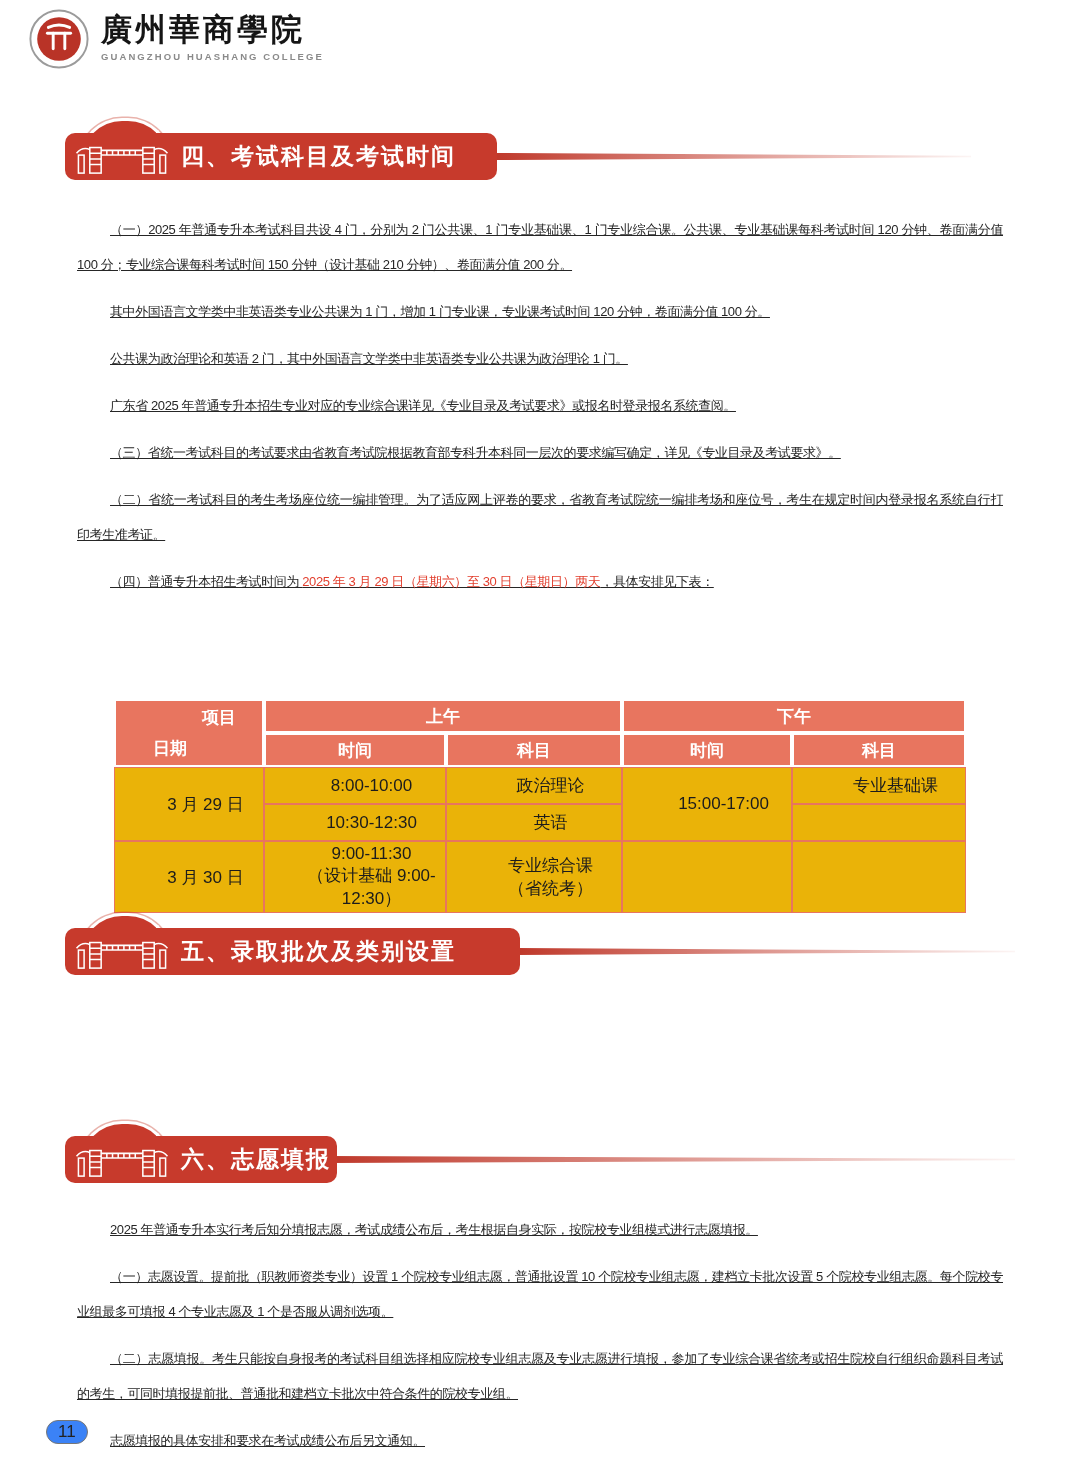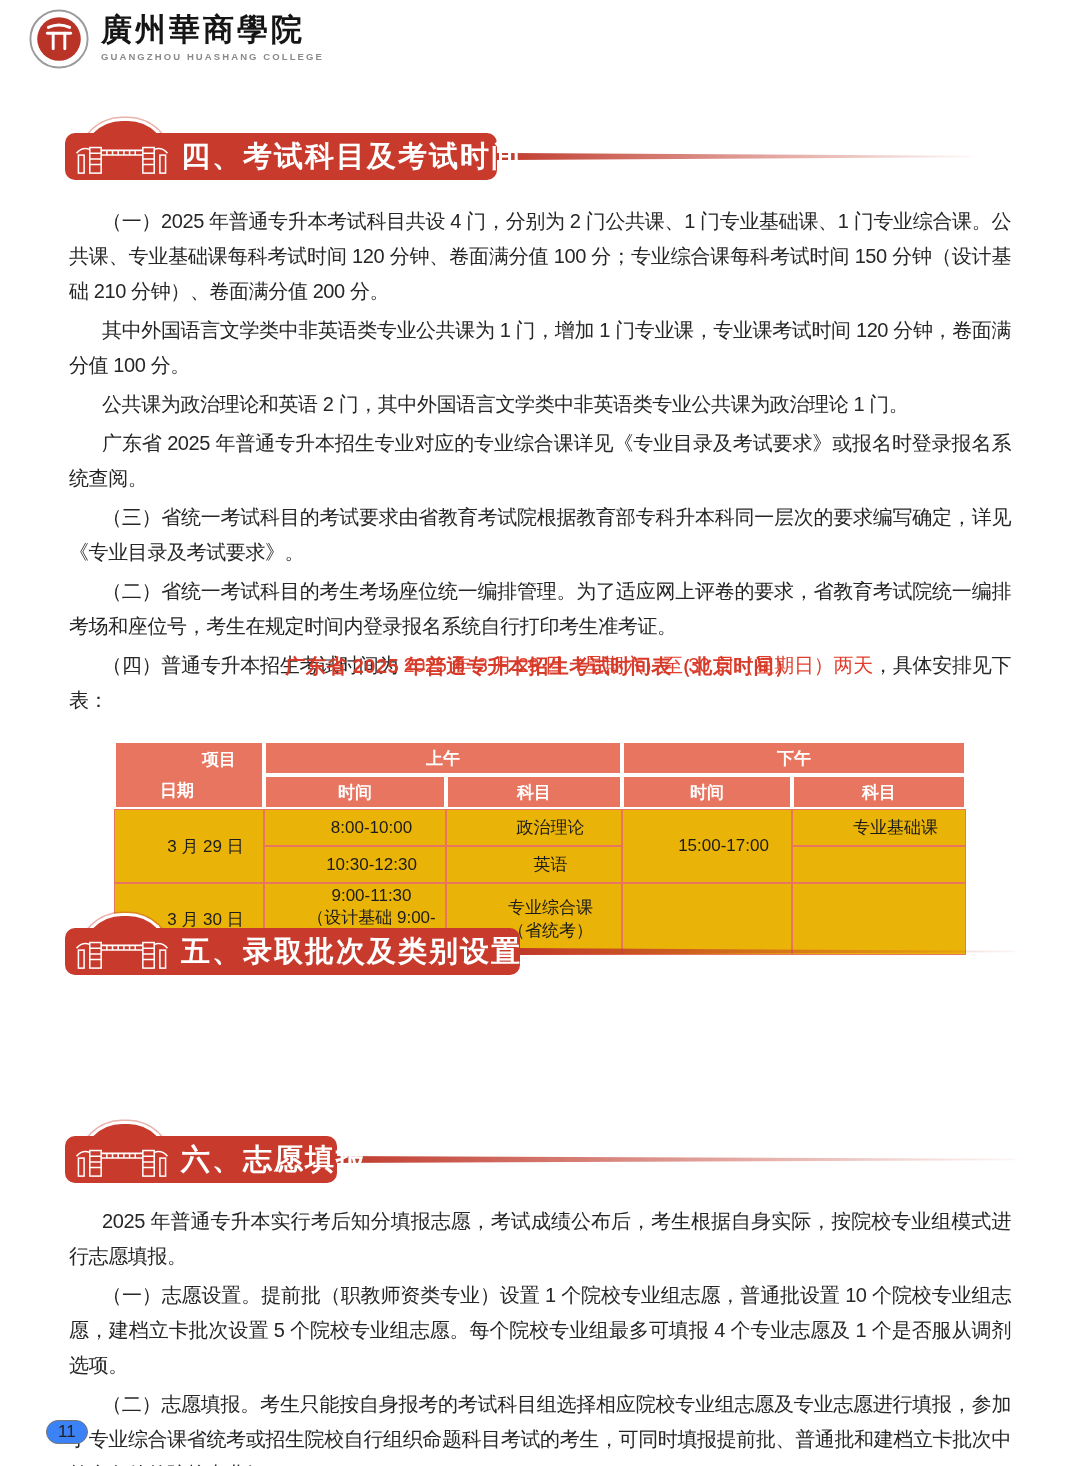--- a/index.html
+++ b/index.html
@@ -14,47 +14,47 @@
   .brand-en{font-size:9.5px;font-weight:bold;letter-spacing:2.1px;color:#8a8a8a;margin-top:3px;}
 
   
   .banner{position:absolute;left:65px;width:950px;height:47px;}
   .dome{position:absolute;left:14px;top:-15px;width:86px;height:40px;background:#c73a2c;
         border:3px solid #fff;border-bottom:none;border-radius:46px 46px 0 0;
         box-shadow:0 0 0 1.5px rgba(201,62,46,.4);z-index:0;}
   .bar{position:absolute;left:0;top:0;height:47px;background:#c73a2c;border-radius:10px;
        display:flex;align-items:center;z-index:1;box-sizing:border-box;padding-right:18px;}
   .gate{width:102px;height:36px;margin:0 8px 0 6px;flex:none;}
-  .bar-title{color:#ffffff;font-weight:bold;font-size:29px;letter-spacing:2px;white-space:nowrap;}
+  .bar-title{color:#ffffff;font-weight:bold;font-size:23px;letter-spacing:2px;white-space:nowrap;}
   .tline{position:absolute;top:20px;height:7px;z-index:0;
          background:linear-gradient(to right,#bf382a,rgba(199,58,44,.05));
          clip-path:polygon(0 0,100% 40%,100% 60%,0 100%);}
 
   
   .textblock{position:absolute;left:65px;width:950px;}
-  .textblock p{margin:4px;font-size:20px;letter-spacing:-0.4px;line-height:35px;
-               text-align:justify;text-indent:33px;color:#262626;}
+  .textblock p{margin:12px;font-size:13px;letter-spacing:-0.4px;line-height:35px;
+               text-align:justify;text-indent:33px;color:#262626;text-decoration:underline;}
   .red-text{color:#e23d2c;}
 
   
   .table-title{position:absolute;left:65px;top:653px;width:950px;text-align:center;
                color:#d63b2a;font-weight:bold;font-size:20px;letter-spacing:0.5px;}
-  .exam-wrap{position:absolute;left:114px;top:699px;margin-top:42px;}
+  .exam-wrap{position:absolute;left:114px;top:699px;}
   table.exam{border-collapse:separate;border-spacing:0;table-layout:fixed;width:852px;}
   table.exam th,table.exam td{padding:2px 4px;text-align:center;vertical-align:middle;
                font-size:17px;white-space:pre-line;box-sizing:border-box;}
   table.exam thead th{background:#e8755f;color:#ffffff;border:2px solid #ffffff;font-weight:bold;height:28px;}
   table.exam tbody td{background:#eab308;border:1px solid #e8755f;color:#1c1c1c;padding-left:37px;}
   tr.rh1 td{height:37px;} tr.rh2 td{height:37px;} tr.rh3 td{height:50px;}
   th.corner{position:relative;
      background-image:linear-gradient(to bottom right,rgba(0,0,0,0) calc(50% - 1.5px),
         rgba(255,255,255,.95) calc(50% - 1.5px),rgba(255,255,255,.95) calc(50% + 1.5px),
         rgba(0,0,0,0) calc(50% + 1.5px));}
   th.corner .c-top{position:absolute;top:5px;right:26px;}
-  th.corner .c-bottom{position:absolute;bottom:5px;left:44px;}
+  th.corner .c-bottom{position:absolute;bottom:5px;left:37px;}
 
   
   .page-num{position:absolute;left:46px;top:1420px;border:1.5px solid #777;border-radius:14px;
             padding:1px 11px;font-size:17px;color:#222;background:#3b82f6;}
 </style>
 </head>
 <body>
 
 <div class="page">
 
@@ -100,21 +100,20 @@
   <div class="textblock" style="top:200px;">
     <p><span>（一）2025 年普通专升本考试科目共设 4 门，分别为 2 门公共课、1 门专业基础课、1 门专业综合课。公共课、专业基础课每科考试时间 120 分钟、卷面满分值 100 分；专业综合课每科考试时间 150 分钟（设计基础 210 分钟）、卷面满分值 200 分。</span></p>
     <p><span>其中外国语言文学类中非英语类专业公共课为 1 门，增加 1 门专业课，专业课考试时间 120 分钟，卷面满分值 100 分。</span></p>
     <p><span>公共课为政治理论和英语 2 门，其中外国语言文学类中非英语类专业公共课为政治理论 1 门。</span></p>
     <p><span>广东省 2025 年普通专升本招生专业对应的专业综合课详见《专业目录及考试要求》或报名时登录报名系统查阅。</span></p>
     <p><span>（三）省统一考试科目的考试要求由省教育考试院根据教育部专科升本科同一层次的要求编写确定，详见《专业目录及考试要求》。</span></p>
     <p><span>（二）省统一考试科目的考生考场座位统一编排管理。为了适应网上评卷的要求，省教育考试院统一编排考场和座位号，考生在规定时间内登录报名系统自行打印考生准考证。</span></p>
     <p><span>（四）普通专升本招生考试时间为 </span><span class="red-text">2025 年 3 月 29 日（星期六）至 30 日（星期日）两天</span><span>，具体安排见下表：</span></p>
   </div>
 
-  <div class="table-title">广东省 2025 年普通专升本招生考试时间表（北京时间）</div>
 
   <div class="exam-wrap">
     <table class="exam">
       <colgroup>
           <col style="width:150px">
           <col style="width:182px">
           <col style="width:176px">
           <col style="width:170px">
           <col style="width:174px">
         </colgroup>

